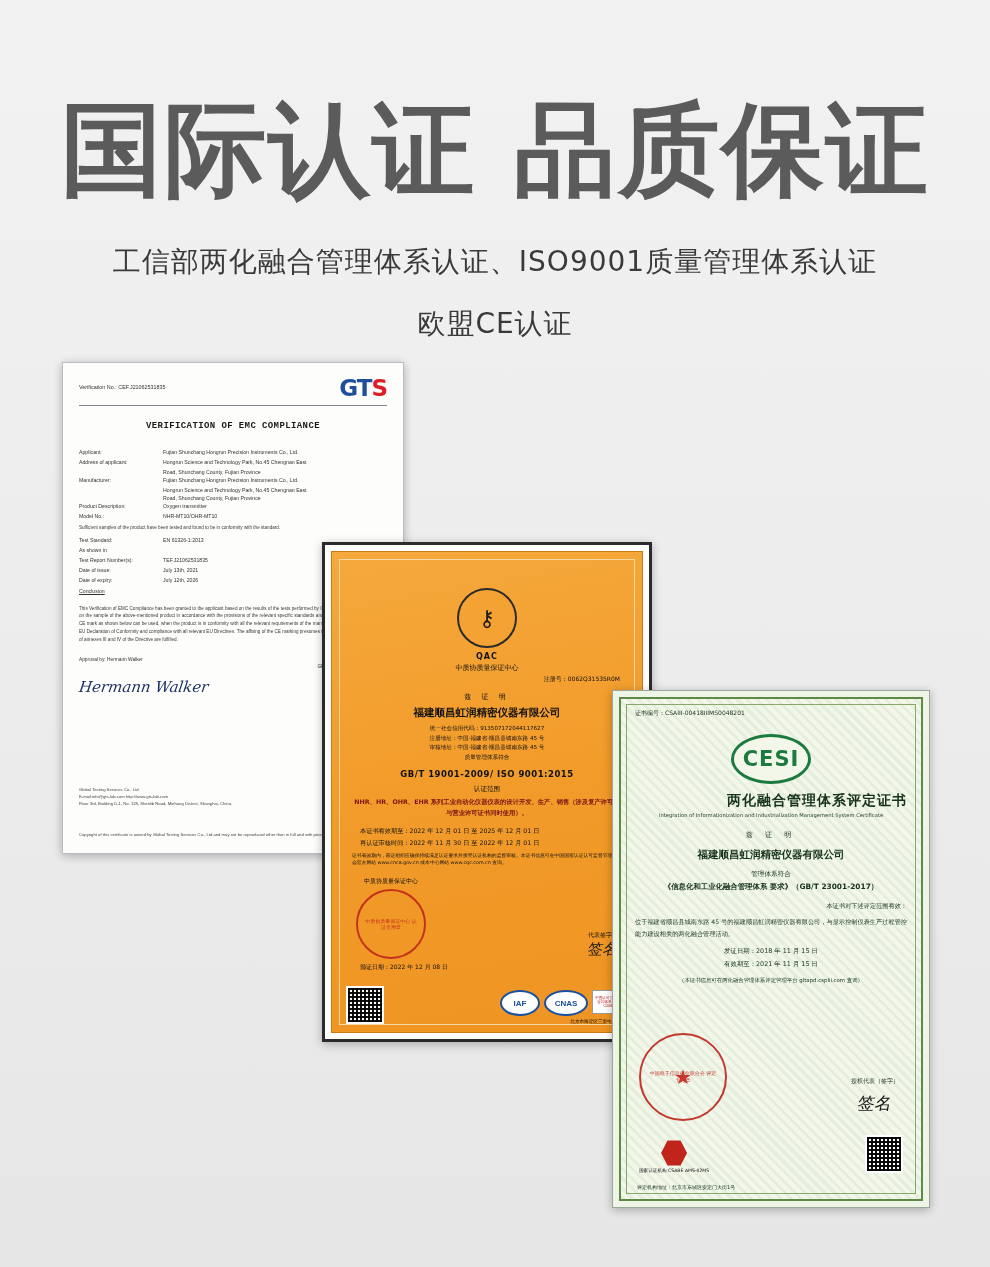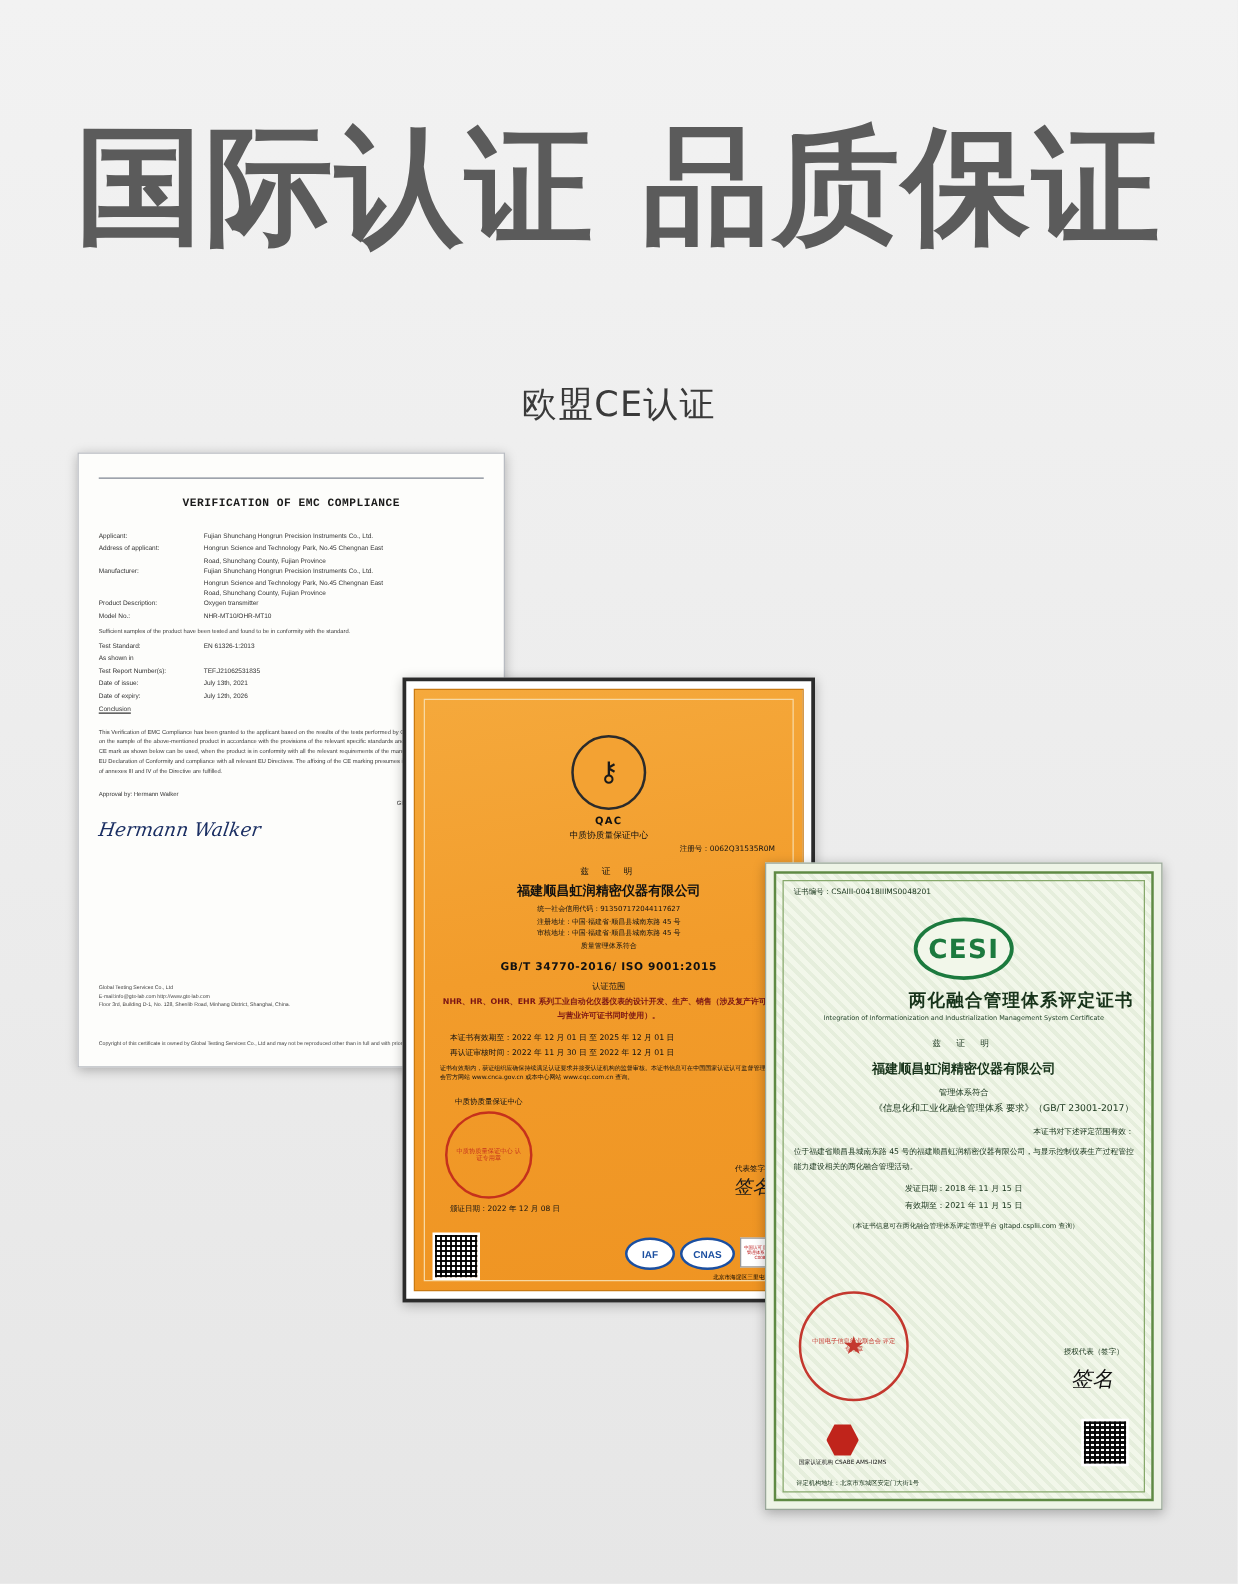--- a/index.html
+++ b/index.html
@@ -408,23 +408,23 @@
     font-size: 10.5px;
     font-weight: bold;
     margin-bottom: 8px;
   }
   .cesi-line {
     text-align: center;
     font-size: 6.6px;
     margin-bottom: 3px;
   }
   .cesi-std {
-    text-align: right;
+    text-align: center;
     font-size: 7.4px;
-    font-weight: normal;
+    font-weight: bold;
     margin: 3px 0 8px 0;
   }
   .cesi-p {
     font-size: 6.2px;
     line-height: 1.9;
     text-align: justify;
     margin: 4px 0;
   }
   .cesi-p.right { text-align: right; }
   .cesi-dates { font-size: 6.4px; line-height: 1.9; text-align: center; margin-top: 6px; }
@@ -489,24 +489,29 @@
     font-size: 5px;
     color: #17331a;
   }
 </style>
 </head>
 <body>
 
 <div class="page">
 
   <div class="headline">国际认证 品质保证</div>
+  <div class="subline l1">工信部两化融合管理体系认证、ISO9001质量管理体系认证</div>
   <div class="subline l2">欧盟CE认证</div>
 
   <div class="cert cert-gts">
     <div class="gts-inner">
+      <div class="gts-top">
+        <div class="gts-verif">Verification No.:  CEF.J21062531835</div>
+        <div class="gts-logo">GT<span class="dot">S</span></div>
+      </div>
       <div class="gts-rule"></div>
       <div class="gts-title">VERIFICATION OF EMC COMPLIANCE</div>
 
       <div class="gts-row">
         <div class="gts-label">Applicant:</div>
         <div class="gts-val">Fujian Shunchang Hongrun Precision Instruments Co., Ltd.</div>
       </div>
       <div class="gts-row">
         <div class="gts-label">Address of applicant:</div>
         <div class="gts-val">Hongrun Science and Technology Park, No.45 Chengnan East</div>
@@ -586,21 +591,21 @@
         </div>
         <div class="qac-emblem-text">QAC</div>
         <div class="qac-org">中质协质量保证中心</div>
         <div class="qac-regno">注册号：0062Q31535R0M</div>
         <div class="qac-zm">兹 证 明</div>
         <div class="qac-company">福建顺昌虹润精密仪器有限公司</div>
         <div class="qac-small">统一社会信用代码：913507172044117627</div>
         <div class="qac-small">注册地址：中国·福建省·顺昌县城南东路 45 号</div>
         <div class="qac-small">审核地址：中国·福建省·顺昌县城南东路 45 号</div>
         <div class="qac-small">质量管理体系符合</div>
-        <div class="qac-std">GB/T 34770-2016/ ISO 9001:2015</div>
+        <div class="qac-std">GB/T 19001-2009/ ISO 9001:2015</div>
         <div class="qac-scope-hd">认证范围</div>
         <div class="qac-scope">NHR、HR、OHR、EHR 系列工业自动化仪器仪表的设计开发、生产、销售（涉及复产许可，与营业许可证书同时使用）。</div>
         <div class="qac-dates">本证书有效期至：2022 年 12 月 01 日  至  2025 年 12 月 01 日</div>
         <div class="qac-dates" style="margin-top:0">再认证审核时间：2022 年 11 月 30 日  至  2022 年 12 月 01 日</div>
         <div class="qac-note">证书有效期内，获证组织应确保持续满足认证要求并接受认证机构的监督审核。本证书信息可在中国国家认证认可监督管理委员会官方网站 www.cnca.gov.cn 或本中心网站 www.cqc.com.cn 查询。</div>
 
         <div class="qac-sigline">
           <div style="text-align:center">
             <div>中质协质量保证中心</div>
             <div class="qac-stamp" style="margin-top:3px">中质协质量保证中心 认证专用章</div>

